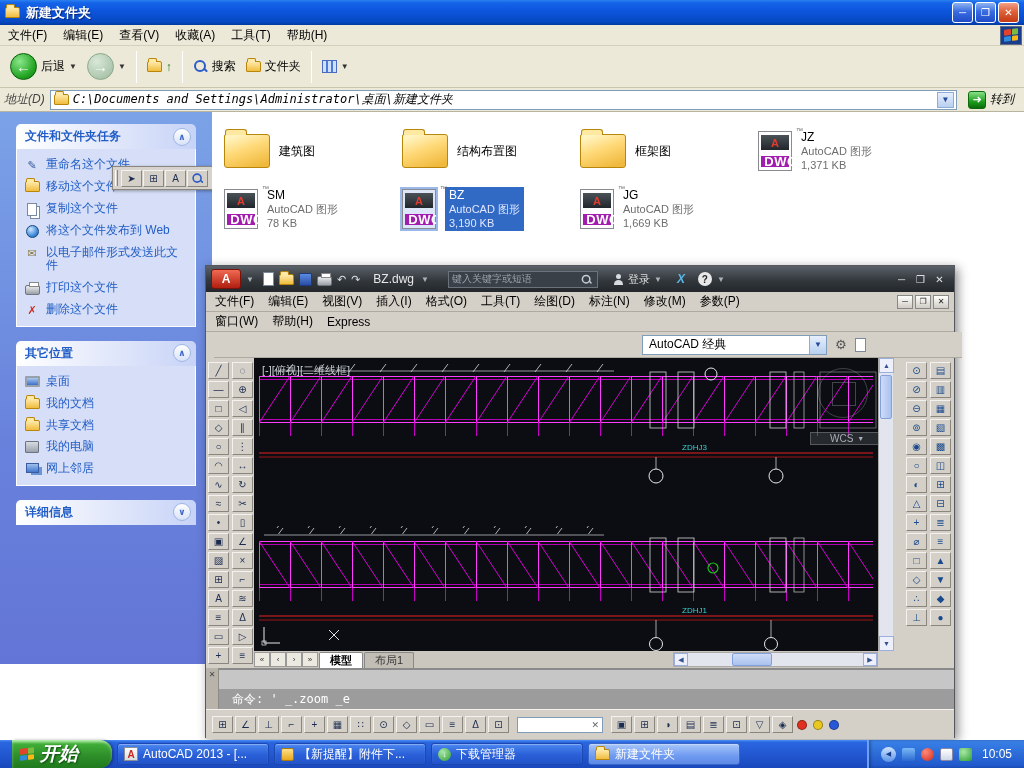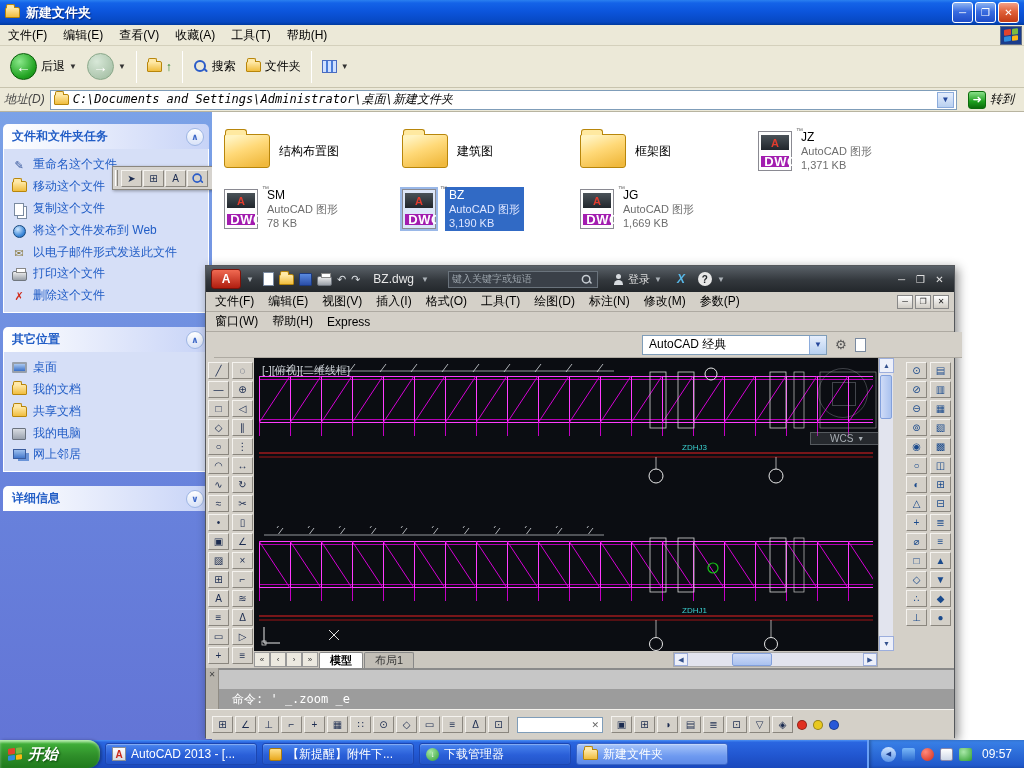--- a/index.html
+++ b/index.html
@@ -45,22 +45,22 @@
   .addr-combo { flex:1; height:20px; background:#fff; border:1px solid #7f9db9; display:flex;
     align-items:center; gap:4px; padding:0 2px 0 3px; color:#000;
     font-family:"DejaVu Sans Mono","Liberation Mono",monospace; font-size:12px; }
   .addr-dropbtn { margin-left:auto; width:17px; height:16px; background:linear-gradient(#e6eefc,#b8d0f0);
     border:1px solid #8cacdc; font-size:8px; color:#26489c; display:flex; align-items:center; justify-content:center; }
   .go-btn { display:flex; align-items:center; gap:4px; padding:0 6px; color:#000; }
   .go-icon { width:18px; height:18px; border-radius:3px; background:linear-gradient(#8ae08a,#1d9e1d 60%,#0c6c0c);
     border:1px solid #0c6c0c; color:#fff; font-size:11px; font-weight:bold; display:flex; align-items:center; justify-content:center; }
 
   
-  .taskpane { position:absolute; left:0; top:112px; width:212px; height:628px;
-    background:linear-gradient(180deg,#7ba2e7 0%,#6882dc 60%,#6375d6 100%); padding:12px 3px; }
+  .taskpane { position:absolute; left:0; top:112px; width:212px; height:552px;
+    background:linear-gradient(180deg,#7ba2e7 0%,#6882dc 60%,#6375d6 100%); padding:12px 16px; }
   .tp-section { margin-bottom:14px; }
   .tp-head { height:25px; background:linear-gradient(90deg,#ffffff,#c7d3f7); border-radius:5px 5px 0 0;
     display:flex; align-items:center; justify-content:space-between; padding:0 5px 0 9px;
     color:#215dc6; font-weight:bold; }
   .tp-chev { width:18px; height:18px; border-radius:50%; background:linear-gradient(#ffffff,#d8e2f8);
     border:1px solid #9eb6e4; color:#3f69c8; font-size:9px; font-weight:bold;
     display:flex; align-items:center; justify-content:center; }
   .tp-body { background:#d6dff7; border:1px solid #fff; border-top:0; padding:9px 7px;
     display:flex; flex-direction:column; gap:8px; }
   .tp-item { display:flex; align-items:flex-start; gap:6px; color:#215dc6; line-height:1.15; }
@@ -220,22 +220,22 @@
   .bb-field { width:86px; height:16px; background:#fff; border:1px solid #7f9db9; margin:0 6px; display:flex;
     align-items:center; justify-content:flex-end; padding-right:3px; font-size:9px; color:#666; }
   .dot { width:10px; height:10px; border-radius:50%; margin:0 2px; border:1px solid rgba(0,0,0,.35); }
   .dotR{background:#e03020}.dotY{background:#e8c820}.dotB{background:#2858d8}
 
   
   .taskbar { position:absolute; left:0; top:740px; width:1024px; height:28px;
     background:linear-gradient(180deg,#4a90f4 0%,#2a66e0 8%,#2258d2 50%,#1a48bc 100%); display:flex; align-items:stretch; }
   .start-btn { width:100px; background:linear-gradient(180deg,#8ee482 0%,#3fae38 14%,#2f8f2a 55%,#1f7a1c 100%);
     border-radius:0 12px 12px 0; display:flex; align-items:center; gap:6px; padding:0 16px 0 8px; color:#fff;
-    font-style:italic; font-weight:bold; font-size:15px; text-shadow:1px 1px 2px #0a4a0a;
-    box-shadow:inset 0 2px 3px rgba(255,255,255,.4), 2px 0 3px rgba(0,0,0,.3); }
+    font-style:italic; font-weight:bold; font-size:19px; text-shadow:1px 1px 2px #0a4a0a;
+    box-shadow:inset 0 2px 3px rgba(255,255,255,.4), 2px 0 3px rgba(0,0,0,.3);margin-left:12px; }
   .task-btn { width:152px; margin:3px 0 3px 5px; background:linear-gradient(180deg,#4a86f0,#2a5fd8 55%,#2254c8);
     border:1px solid #1c46b0; border-radius:3px; display:flex; align-items:center; gap:5px; padding:0 6px;
     color:#fff; font-size:12px; white-space:nowrap; overflow:hidden;
     box-shadow:inset 0 1px 1px rgba(255,255,255,.35); }
   .task-btn.active { background:linear-gradient(180deg,#a8c6fa,#6e9af0 60%,#5e8ae8); border-color:#3a66c8; }
   .task-label { overflow:hidden; text-overflow:clip; }
   .c-acadapp { width:14px; height:14px; flex:0 0 auto; background:linear-gradient(#fff,#d8dce2); border:1px solid #8a8f96;
     color:#c8281c; font-weight:bold; font-size:10px; display:flex; align-items:center; justify-content:center; }
   .t-yel { width:13px; height:13px; flex:0 0 auto; background:linear-gradient(#ffe08a,#e8a81c); border-radius:2px; border:1px solid #a87a10; }
   .t-grn { width:13px; height:13px; flex:0 0 auto; background:radial-gradient(circle at 35% 30%,#a8e8a8,#2f9e2f); border-radius:50%;
@@ -430,27 +430,27 @@
       </span>
     <span class="tb-ico">
         <span class="c-mag" style="transform:scale(.8)"></span>
       </span>
   </div>
 
   <div class="files">
     <div class="tile">
       <div class="icon-folder-lg"></div>
       <div class="tile-text">
-          <div class="tile-label">结构布置图</div>
+          <div class="tile-label">建筑图</div>
         </div>
     </div>
     <div class="tile">
       <div class="icon-folder-lg"></div>
       <div class="tile-text">
-          <div class="tile-label">建筑图</div>
+          <div class="tile-label">结构布置图</div>
         </div>
     </div>
     <div class="tile">
       <div class="icon-folder-lg"></div>
       <div class="tile-text">
           <div class="tile-label">框架图</div>
         </div>
     </div>
     <div class="tile">
       <div class="dwg-wrap">
@@ -834,17 +834,17 @@
     <div class="task-btn active">
       <span class="c-folder"></span>
       <span class="task-label">新建文件夹</span>
     </div>
     <div class="tray">
       <span class="t-chev">◀</span>
       <span class="tchip t-blue"></span>
       <span class="tchip t-red"></span>
       <span class="tchip t-wht"></span>
       <span class="tchip t-grn"></span>
-      <span class="clock">09:57</span>
+      <span class="clock">10:05</span>
     </div>
   </div>
 
 </div>
 
 </body></html>

